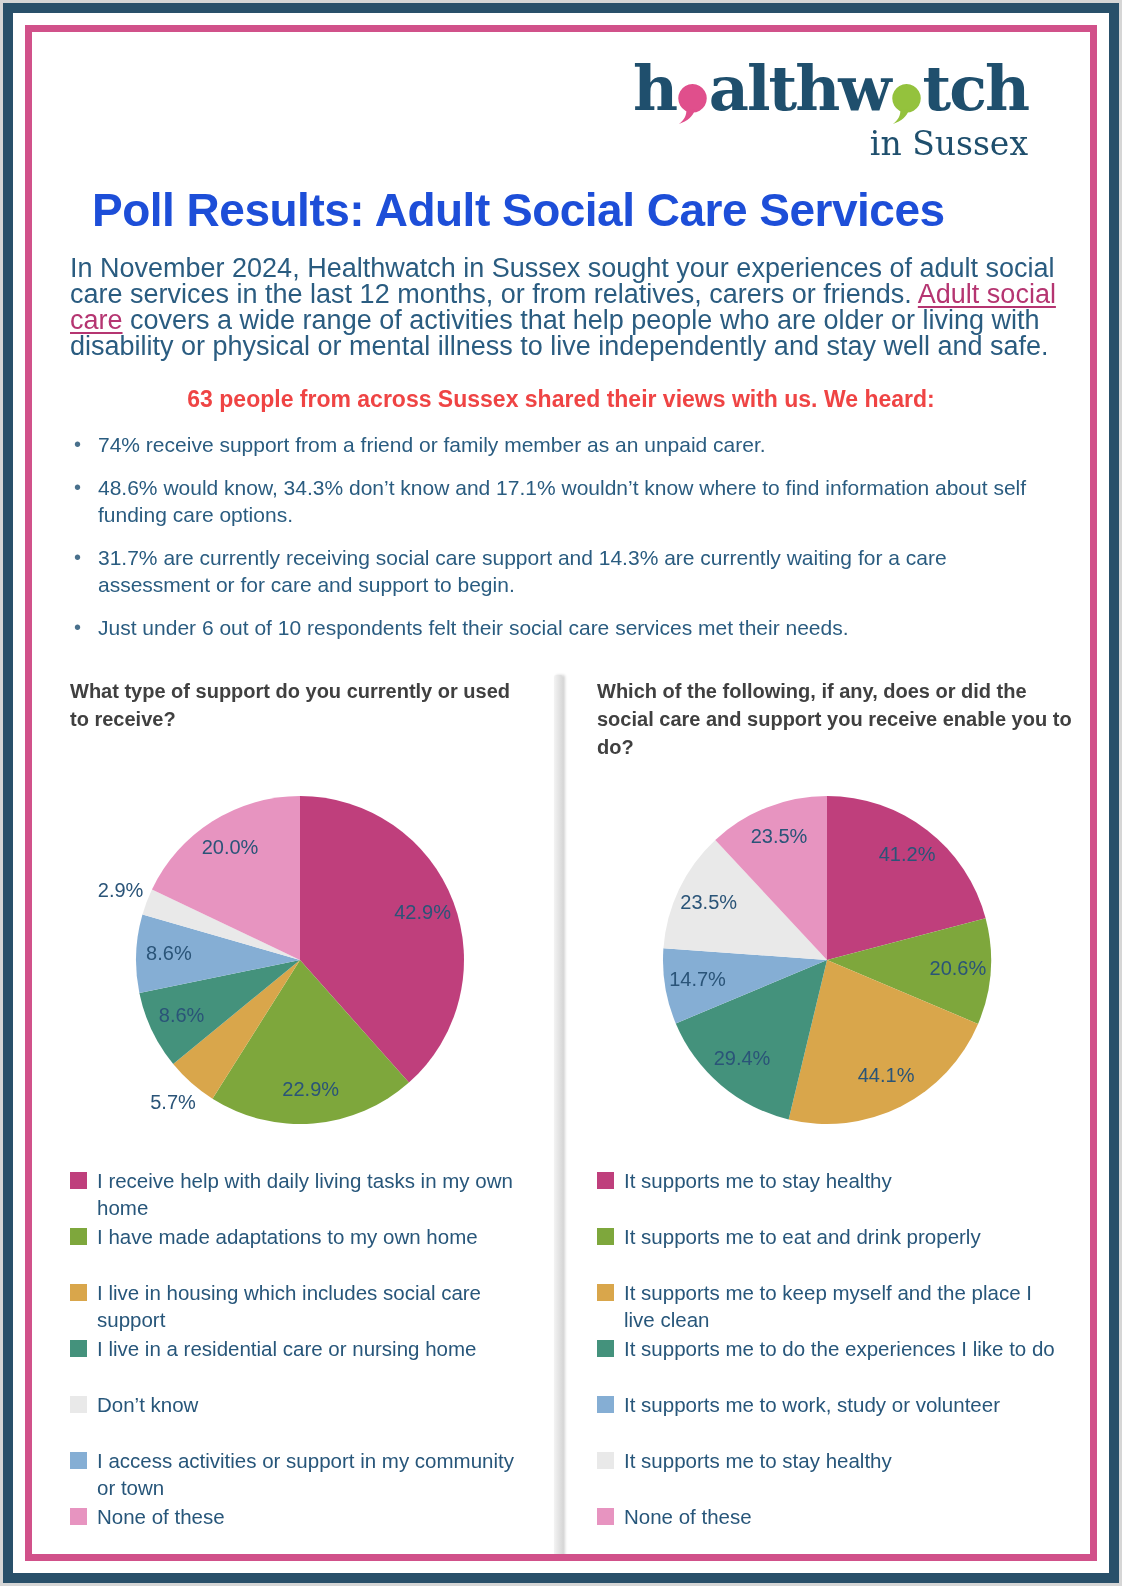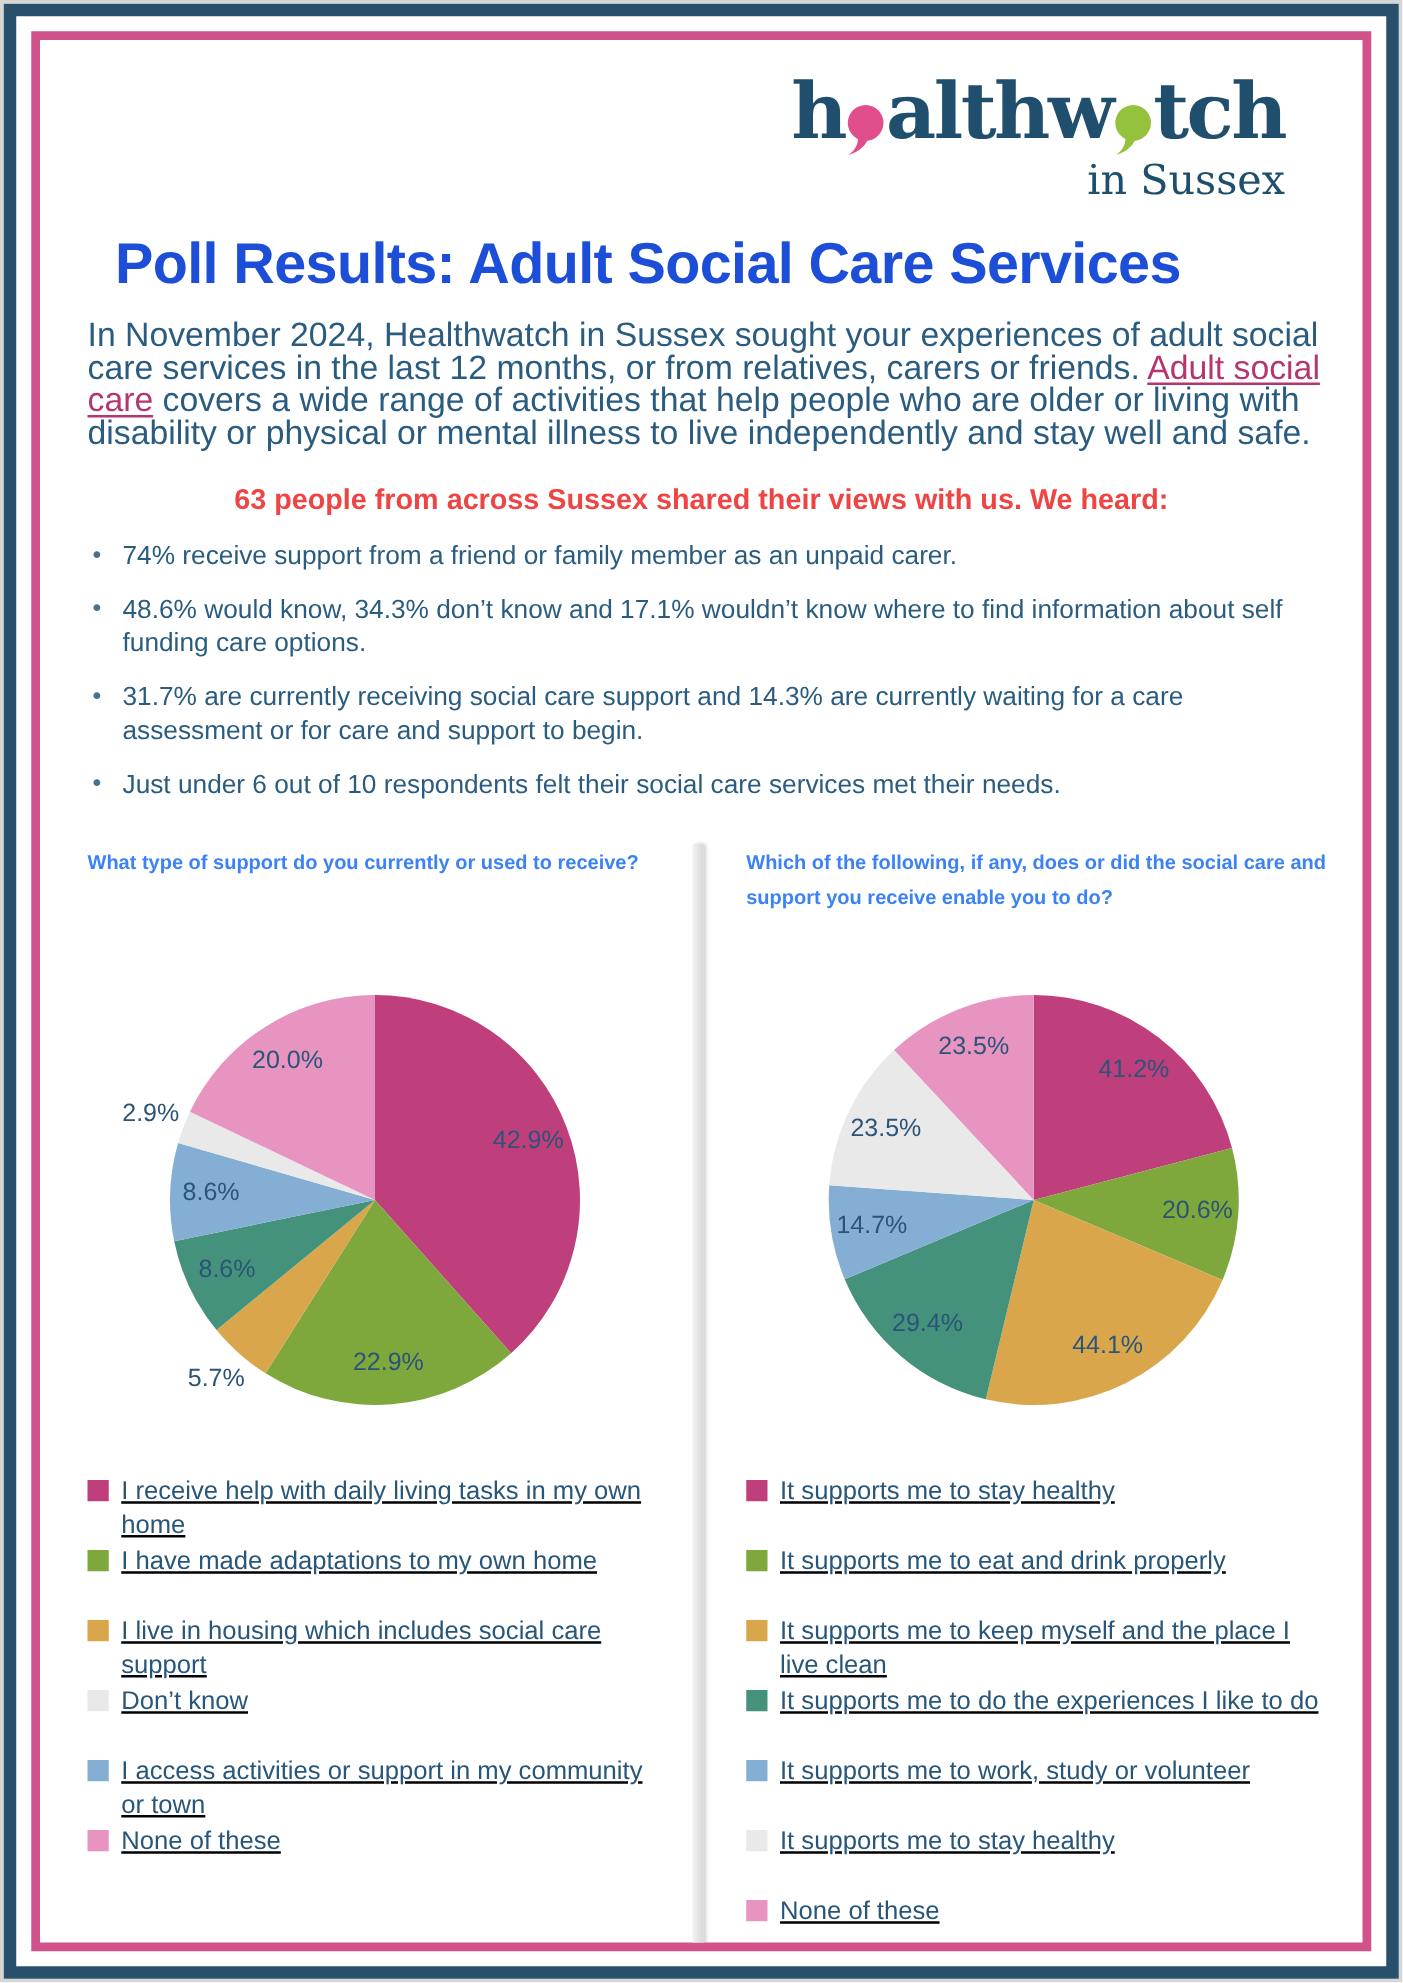--- a/index.html
+++ b/index.html
@@ -100,35 +100,35 @@
   .divider {
     width: 9px;
     align-self: stretch;
     background: linear-gradient(to right, #f3f3f3, #d7d7d7);
     box-shadow: 2px 0 3px rgba(0,0,0,0.18);
     border-radius: 2px;
   }
   .col-right { margin-left: 34px; flex: 1; }
   .chart-title {
     min-height: 88px;
-    font-size: 16px;
+    font-size: 20px;
     line-height: 28px;
     font-weight: bold;
-    color: #3b82f6;
+    color: #404040;
     padding-top: 2px;
   }
   svg.pie { display: block; }
   .pie-label {
     font-family: "Liberation Sans", sans-serif;
     font-size: 20px;
     fill: #2a5478;
   }
 
   
-  .legend { margin-top: 16px; text-decoration: underline; }
+  .legend { margin-top: 4px; }
   .legend-item { display: flex; align-items: flex-start; min-height: 56px; }
   .legend-swatch { width: 17px; height: 17px; flex: 0 0 17px; margin: 5px 10px 0 0; }
   .legend-text { font-size: 20.5px; line-height: 27px; color: #27567a; }
   .col-left .legend-text { max-width: 430px; }
   .col-right .legend-text { max-width: 440px; }
 </style>
 </head>
 <body>
 
 <div class="page">
@@ -188,20 +188,24 @@
               </div>
               <div class="legend-item">
                 <span class="legend-swatch" style="background: rgb(126, 167, 60);"></span>
                 <span class="legend-text">I have made adaptations to my own home</span>
               </div>
               <div class="legend-item">
                 <span class="legend-swatch" style="background: rgb(217, 166, 75);"></span>
                 <span class="legend-text">I live in housing which includes social care support</span>
               </div>
               <div class="legend-item">
+                <span class="legend-swatch" style="background: rgb(68, 146, 124);"></span>
+                <span class="legend-text">I live in a residential care or nursing home</span>
+              </div>
+              <div class="legend-item">
                 <span class="legend-swatch" style="background: rgb(233, 233, 233);"></span>
                 <span class="legend-text">Don’t know</span>
               </div>
               <div class="legend-item">
                 <span class="legend-swatch" style="background: rgb(133, 174, 212);"></span>
                 <span class="legend-text">I access activities or support in my community or town</span>
               </div>
               <div class="legend-item">
                 <span class="legend-swatch" style="background: rgb(231, 148, 192);"></span>
                 <span class="legend-text">None of these</span>

